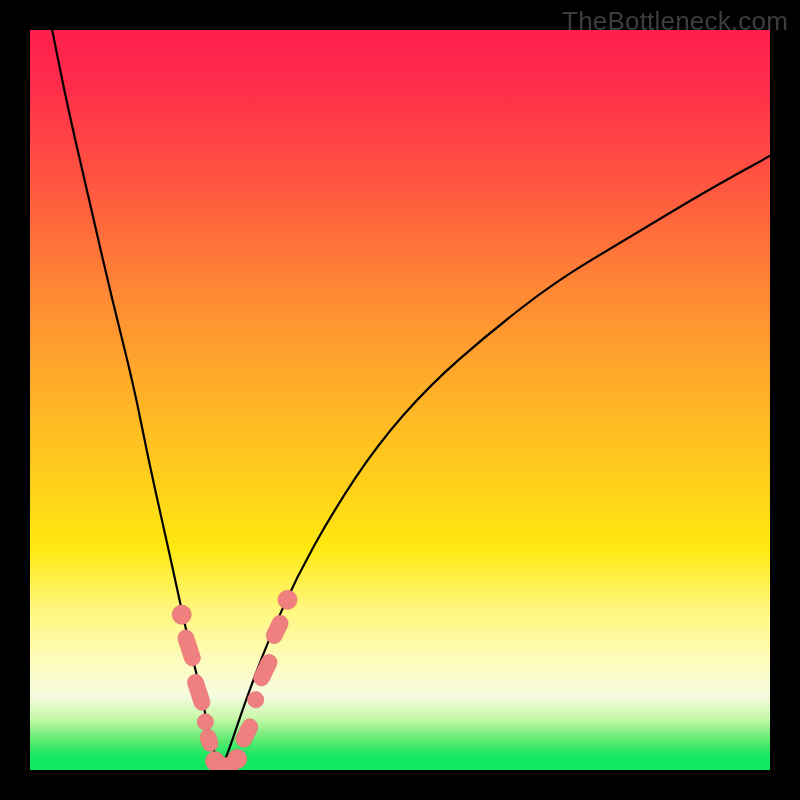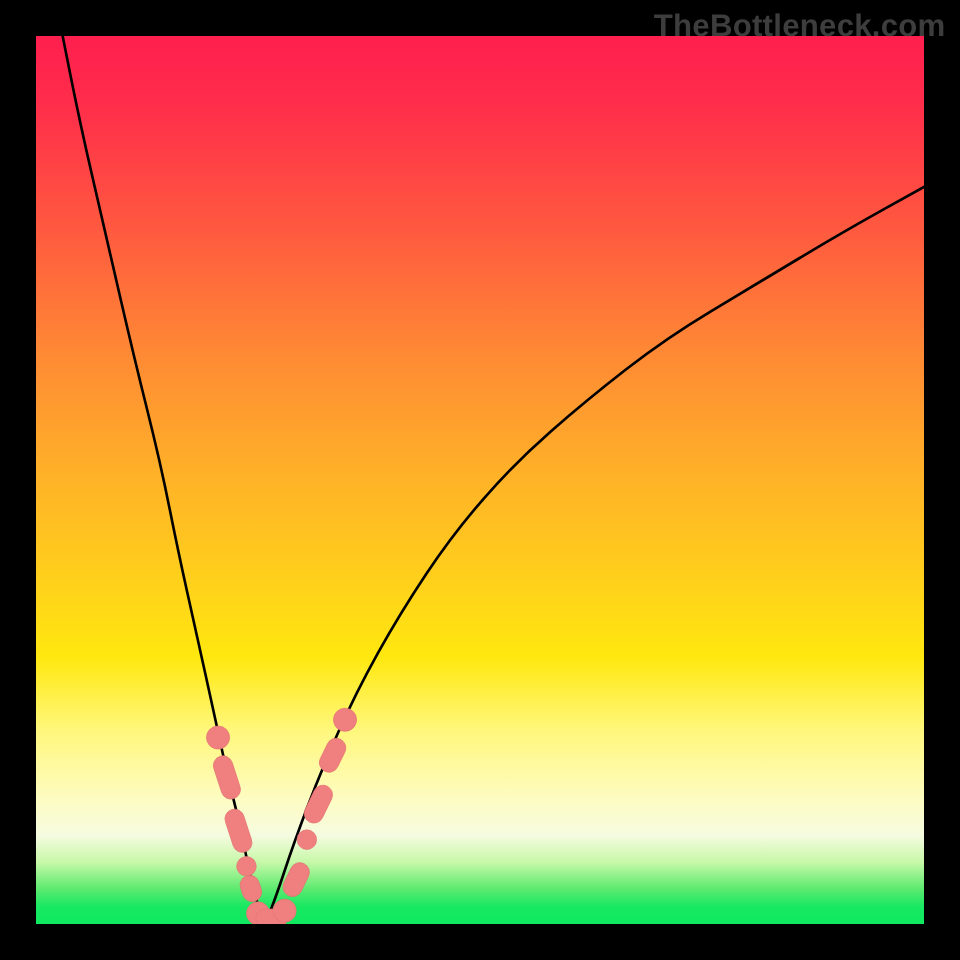--- a/index.html
+++ b/index.html
@@ -45,21 +45,21 @@
       #19e862 98%,
       #0ee95f 100%
     );
   }
   .watermark {
     position: absolute;
     top: 6px;
     right: 12px;
     color: #3d3d3d;
     font-size: 26px;
-    font-weight: 700;
+    font-weight: 400;
     letter-spacing: 0.2px;
     pointer-events: none;
   }
   svg.curves {
     position: absolute;
     inset: 0;
   }
 </style>
 </head>
 <body>

